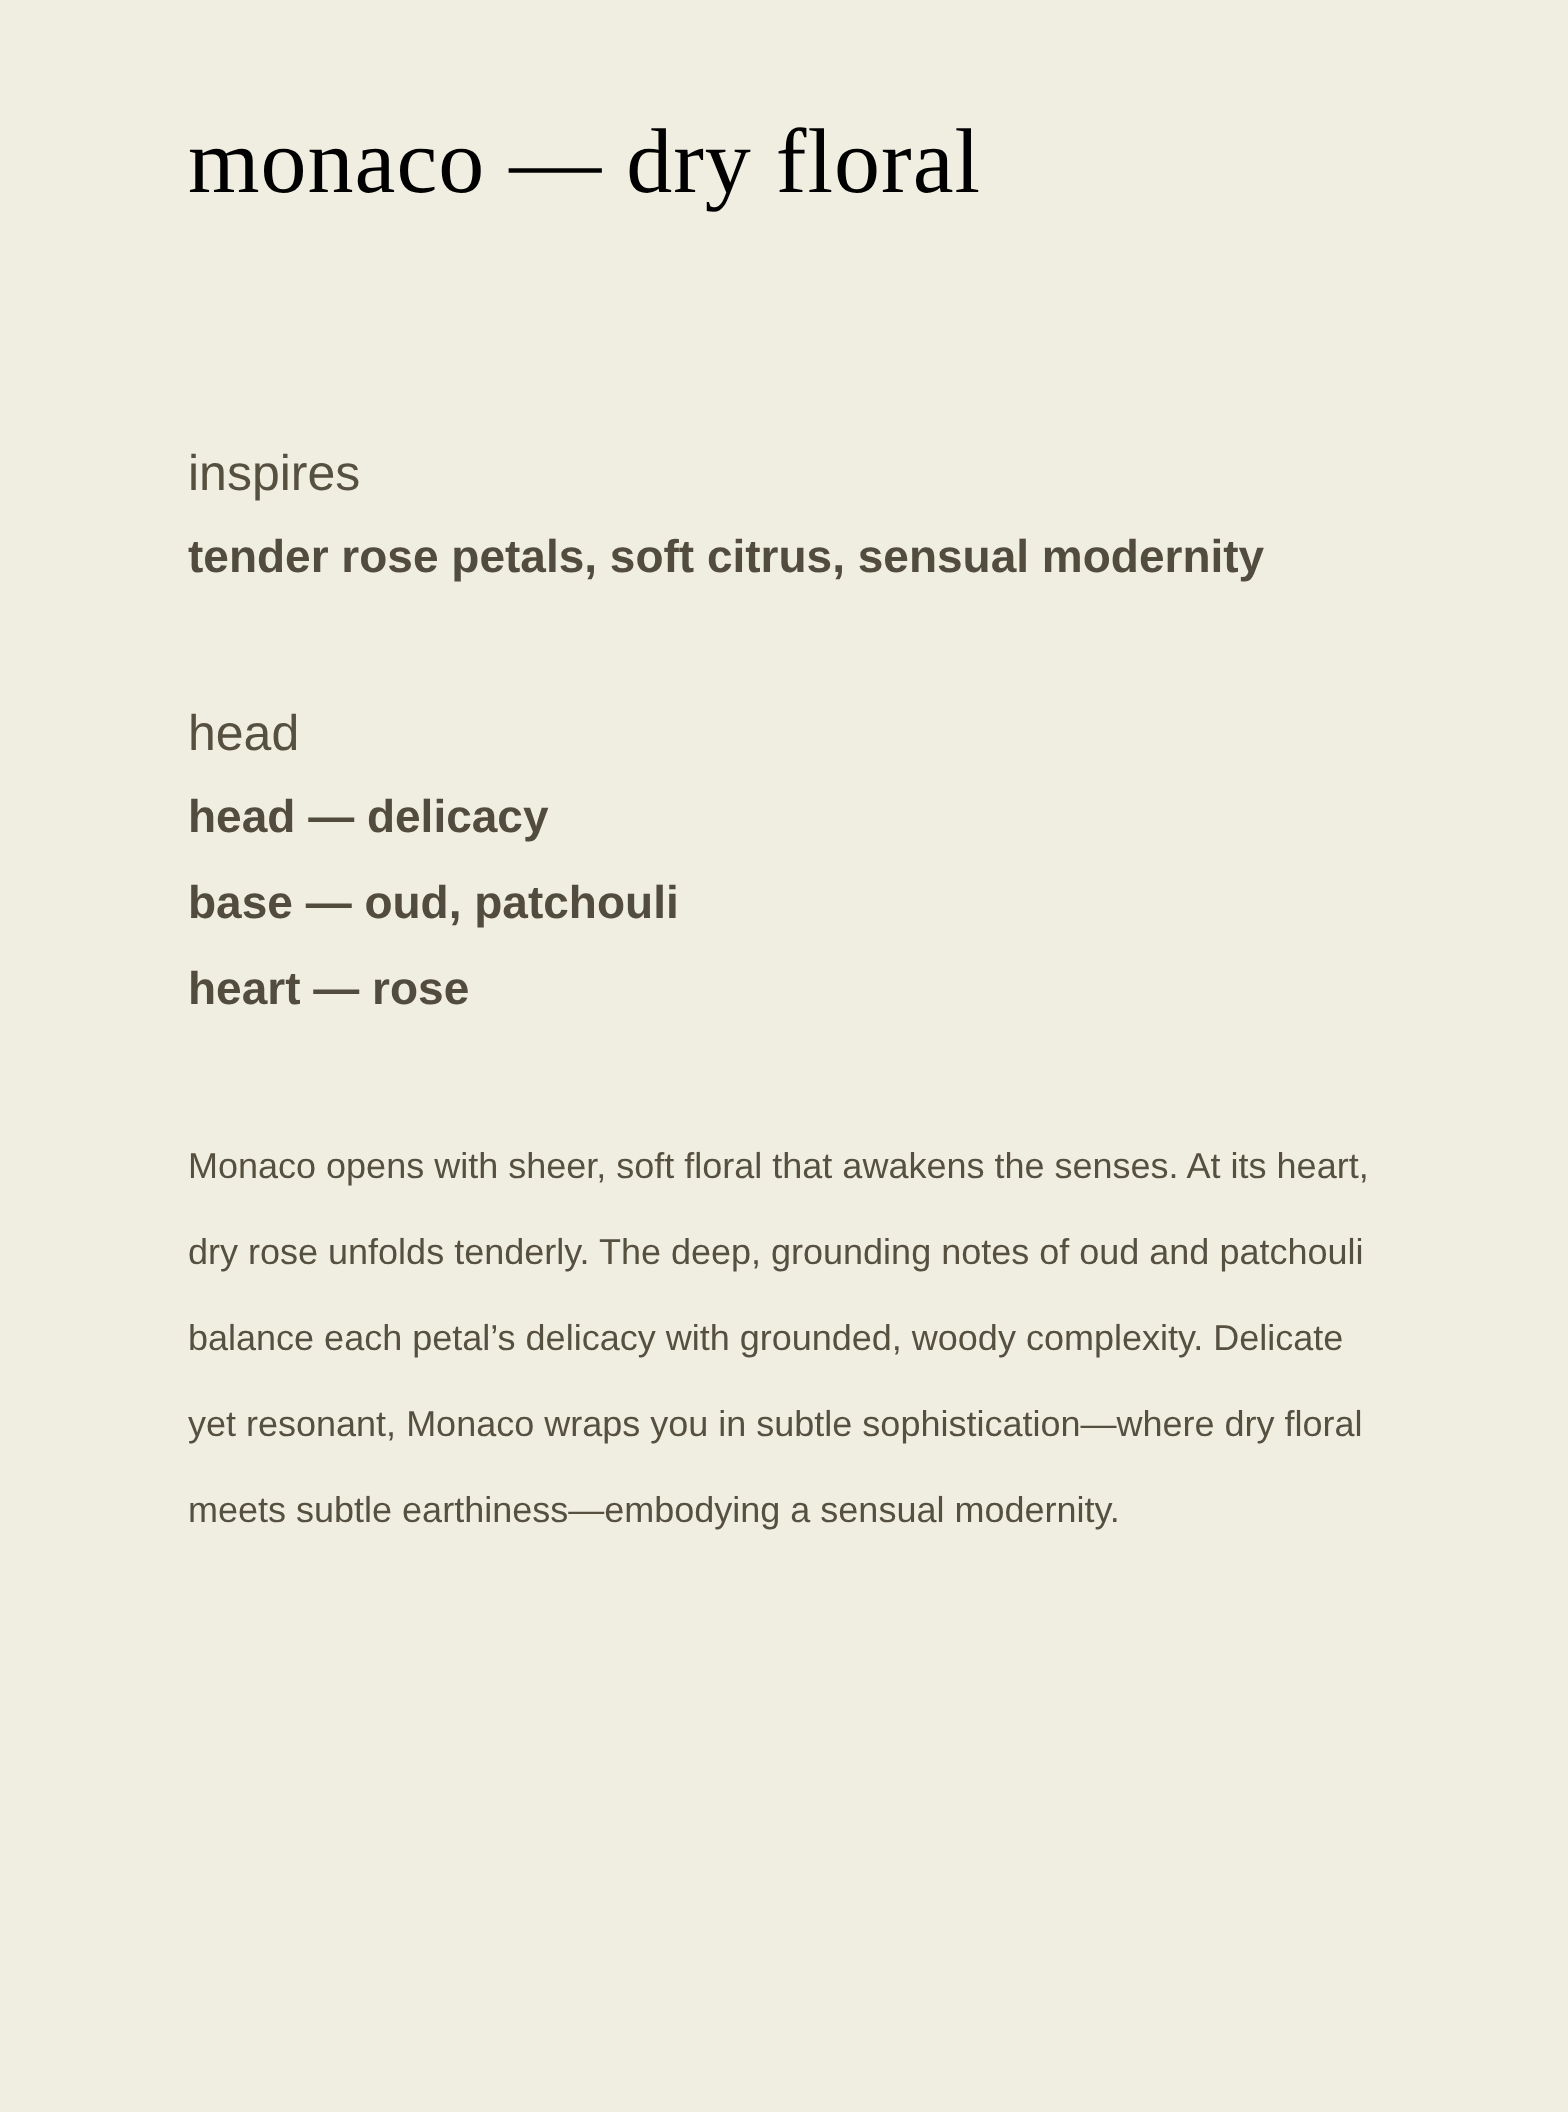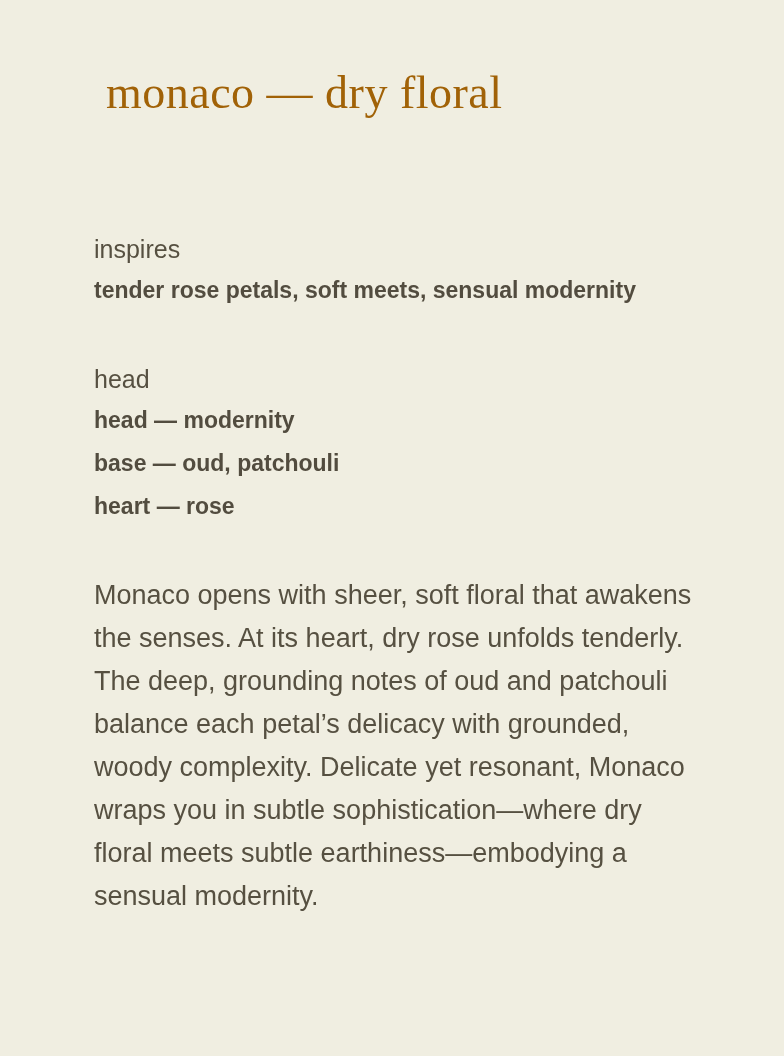--- a/index.html
+++ b/index.html
@@ -19,22 +19,22 @@
     padding: 56px 90px 0 94px;
     width: 784px;
     height: 1056px;
   }
   .title {
     font-family: "Liberation Serif", "DejaVu Serif", serif;
     font-weight: 400;
     font-size: 46px;
     line-height: 50px;
     letter-spacing: 0.5px;
-    color: #a16207;
-    margin: 12px;
+    color: #000000;
+    margin: 0;
   }
   .section-inspires {
     margin-top: 118px;
   }
   .section-notes {
     margin-top: 54px;
   }
   .section-label {
     font-size: 25px;
     line-height: 26px;
@@ -48,41 +48,41 @@
     line-height: 43px;
     color: #524C3F;
     margin: 0;
     max-width: 600px;
   }
   .note-line {
     max-width: 600px;
   }
   .description {
     margin: 46px 0 0 0;
-    font-size: 27px;
+    font-size: 18px;
     font-weight: 400;
     line-height: 43px;
     color: #565041;
     max-width: 602px;
   }
 </style>
 </head>
 <body>
 
 <main class="page">
 
   <h1 class="title">monaco — dry floral</h1>
 
   <section class="section-inspires">
     <p class="section-label">inspires</p>
-    <p class="bold-value">tender rose petals, soft meets, sensual modernity</p>
+    <p class="bold-value">tender rose petals, soft citrus, sensual modernity</p>
   </section>
 
   <section class="section-notes">
     <p class="section-label">head</p>
-    <p class="bold-value note-line">head — modernity</p>
+    <p class="bold-value note-line">head — delicacy</p>
     <p class="bold-value note-line">base — oud, patchouli</p>
     <p class="bold-value note-line">heart — rose</p>
   </section>
 
   <p class="description">Monaco opens with sheer, soft floral that awakens the senses. At its heart, dry rose unfolds tenderly. The deep, grounding notes of oud and patchouli balance each petal’s delicacy with grounded, woody complexity. Delicate yet resonant, Monaco wraps you in subtle sophistication—where dry floral meets subtle earthiness—embodying a sensual modernity.</p>
 
 </main>
 
 </body></html>

